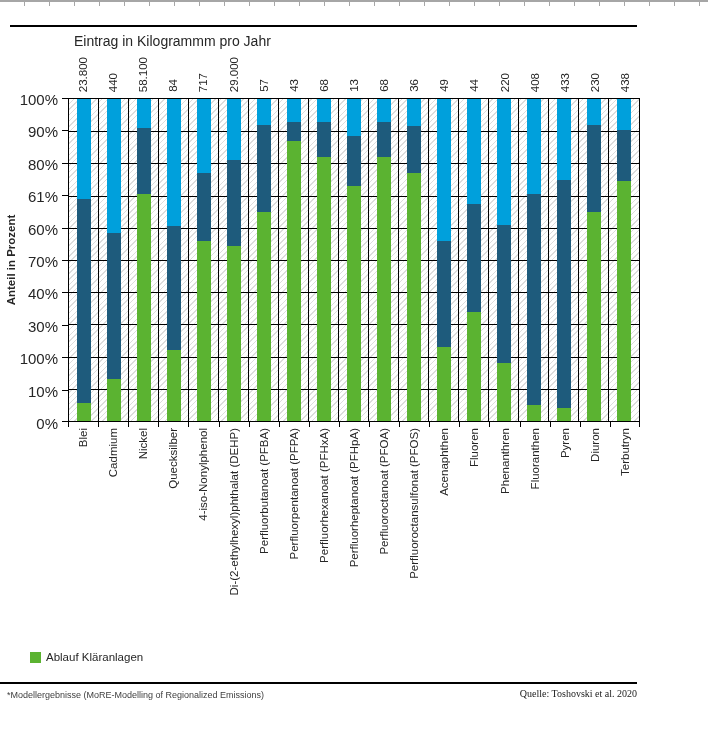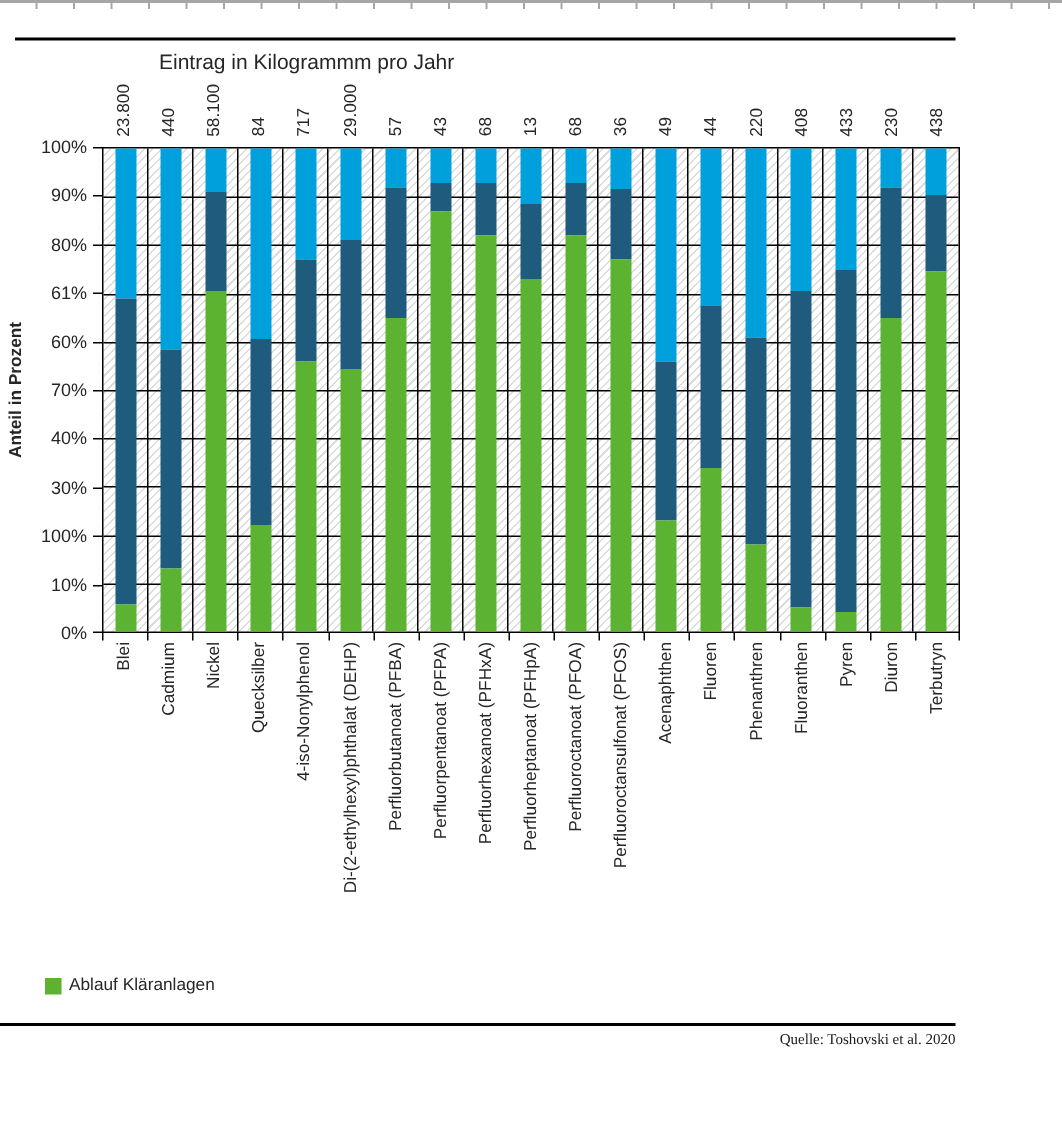--- a/index.html
+++ b/index.html
@@ -8,41 +8,41 @@
 
   
   .top-ruler{position:absolute;left:0;top:0;width:708px;height:5px;
     border-top:2px solid #a6a6a6;
     background:repeating-linear-gradient(90deg,transparent 0 24px,#a6a6a6 24px 25px);
     background-size:25px 4px;background-repeat:repeat-x;}
 
   .header-rule{position:absolute;left:10px;top:25px;width:627px;border-top:2px solid #000;}
   .footer-rule{position:absolute;left:0;top:682px;width:637px;border-top:2px solid #000;}
 
-  .chart-title{position:absolute;left:74px;top:33px;font-size:14px;color:#262626;margin-left:32px;}
+  .chart-title{position:absolute;left:74px;top:33px;font-size:14px;color:#262626;}
 
   
   .plot-area{position:absolute;left:68px;top:98px;width:572px;height:324px;
     border:1px solid #000;box-sizing:border-box;
     background:repeating-linear-gradient(135deg,#ffffff 0 3px,#dcdcdc 3px 4px);}
   .gridline{position:absolute;left:0;width:100%;height:1px;background:#000;}
   .vsep{position:absolute;top:0;bottom:0;width:1px;background:#000;}
   .bar-slot{position:absolute;top:0;bottom:0;display:flex;align-items:flex-end;justify-content:center;}
   .bar{width:14px;height:100%;display:flex;flex-direction:column;}
   .seg{width:100%;}
 
   
   .y-ticks{position:absolute;left:62px;top:98px;width:6px;height:324px;}
   .y-ticks .tick{position:absolute;left:0;width:6px;height:1px;background:#000;}
   .x-ticks{position:absolute;left:68px;top:422px;width:572px;height:5px;}
   .x-ticks .tick{position:absolute;top:0;width:1px;height:5px;background:#000;}
 
   
   .y-labels{position:absolute;left:0;top:98px;width:58px;height:324px;}
-  .y-labels .ylab{position:absolute;right:0;width:58px;text-align:right;font-size:12px;color:#262626;}
+  .y-labels .ylab{position:absolute;right:0;width:58px;text-align:right;font-size:15px;color:#262626;}
 
   .y-axis-title{position:absolute;left:5px;top:260px;transform:translateY(-50%) rotate(180deg);
     writing-mode:vertical-rl;font-size:11.5px;font-weight:bold;color:#262626;}
 
   
   .top-values{position:absolute;left:68px;top:46px;width:572px;height:50px;}
   .top-values .vpos{position:absolute;bottom:0;transform:translateX(-50%);}
   .vtext{writing-mode:vertical-rl;transform:rotate(180deg);display:inline-block;
     font-size:11.5px;color:#262626;white-space:nowrap;line-height:14px;}
 
@@ -324,14 +324,15 @@
       <div class="vpos" style="left: 92.1053%;"><div class="vtext">Diuron</div></div>
       <div class="vpos" style="left: 97.3684%;"><div class="vtext">Terbutryn</div></div>
     </div>
 
   <div class="legend-item" style="left:30px">
     <span class="swatch" style="background: rgb(91, 179, 49);"></span>
     <span>Ablauf Kläranlagen</span>
   </div>
 
   <div class="footer-rule"></div>
+  <div class="footnote-left">*Modellergebnisse (MoRE-Modelling of Regionalized Emissions)</div>
   <div class="footnote-right">Quelle: Toshovski et al. 2020</div>
 </div>
 
 </body></html>

